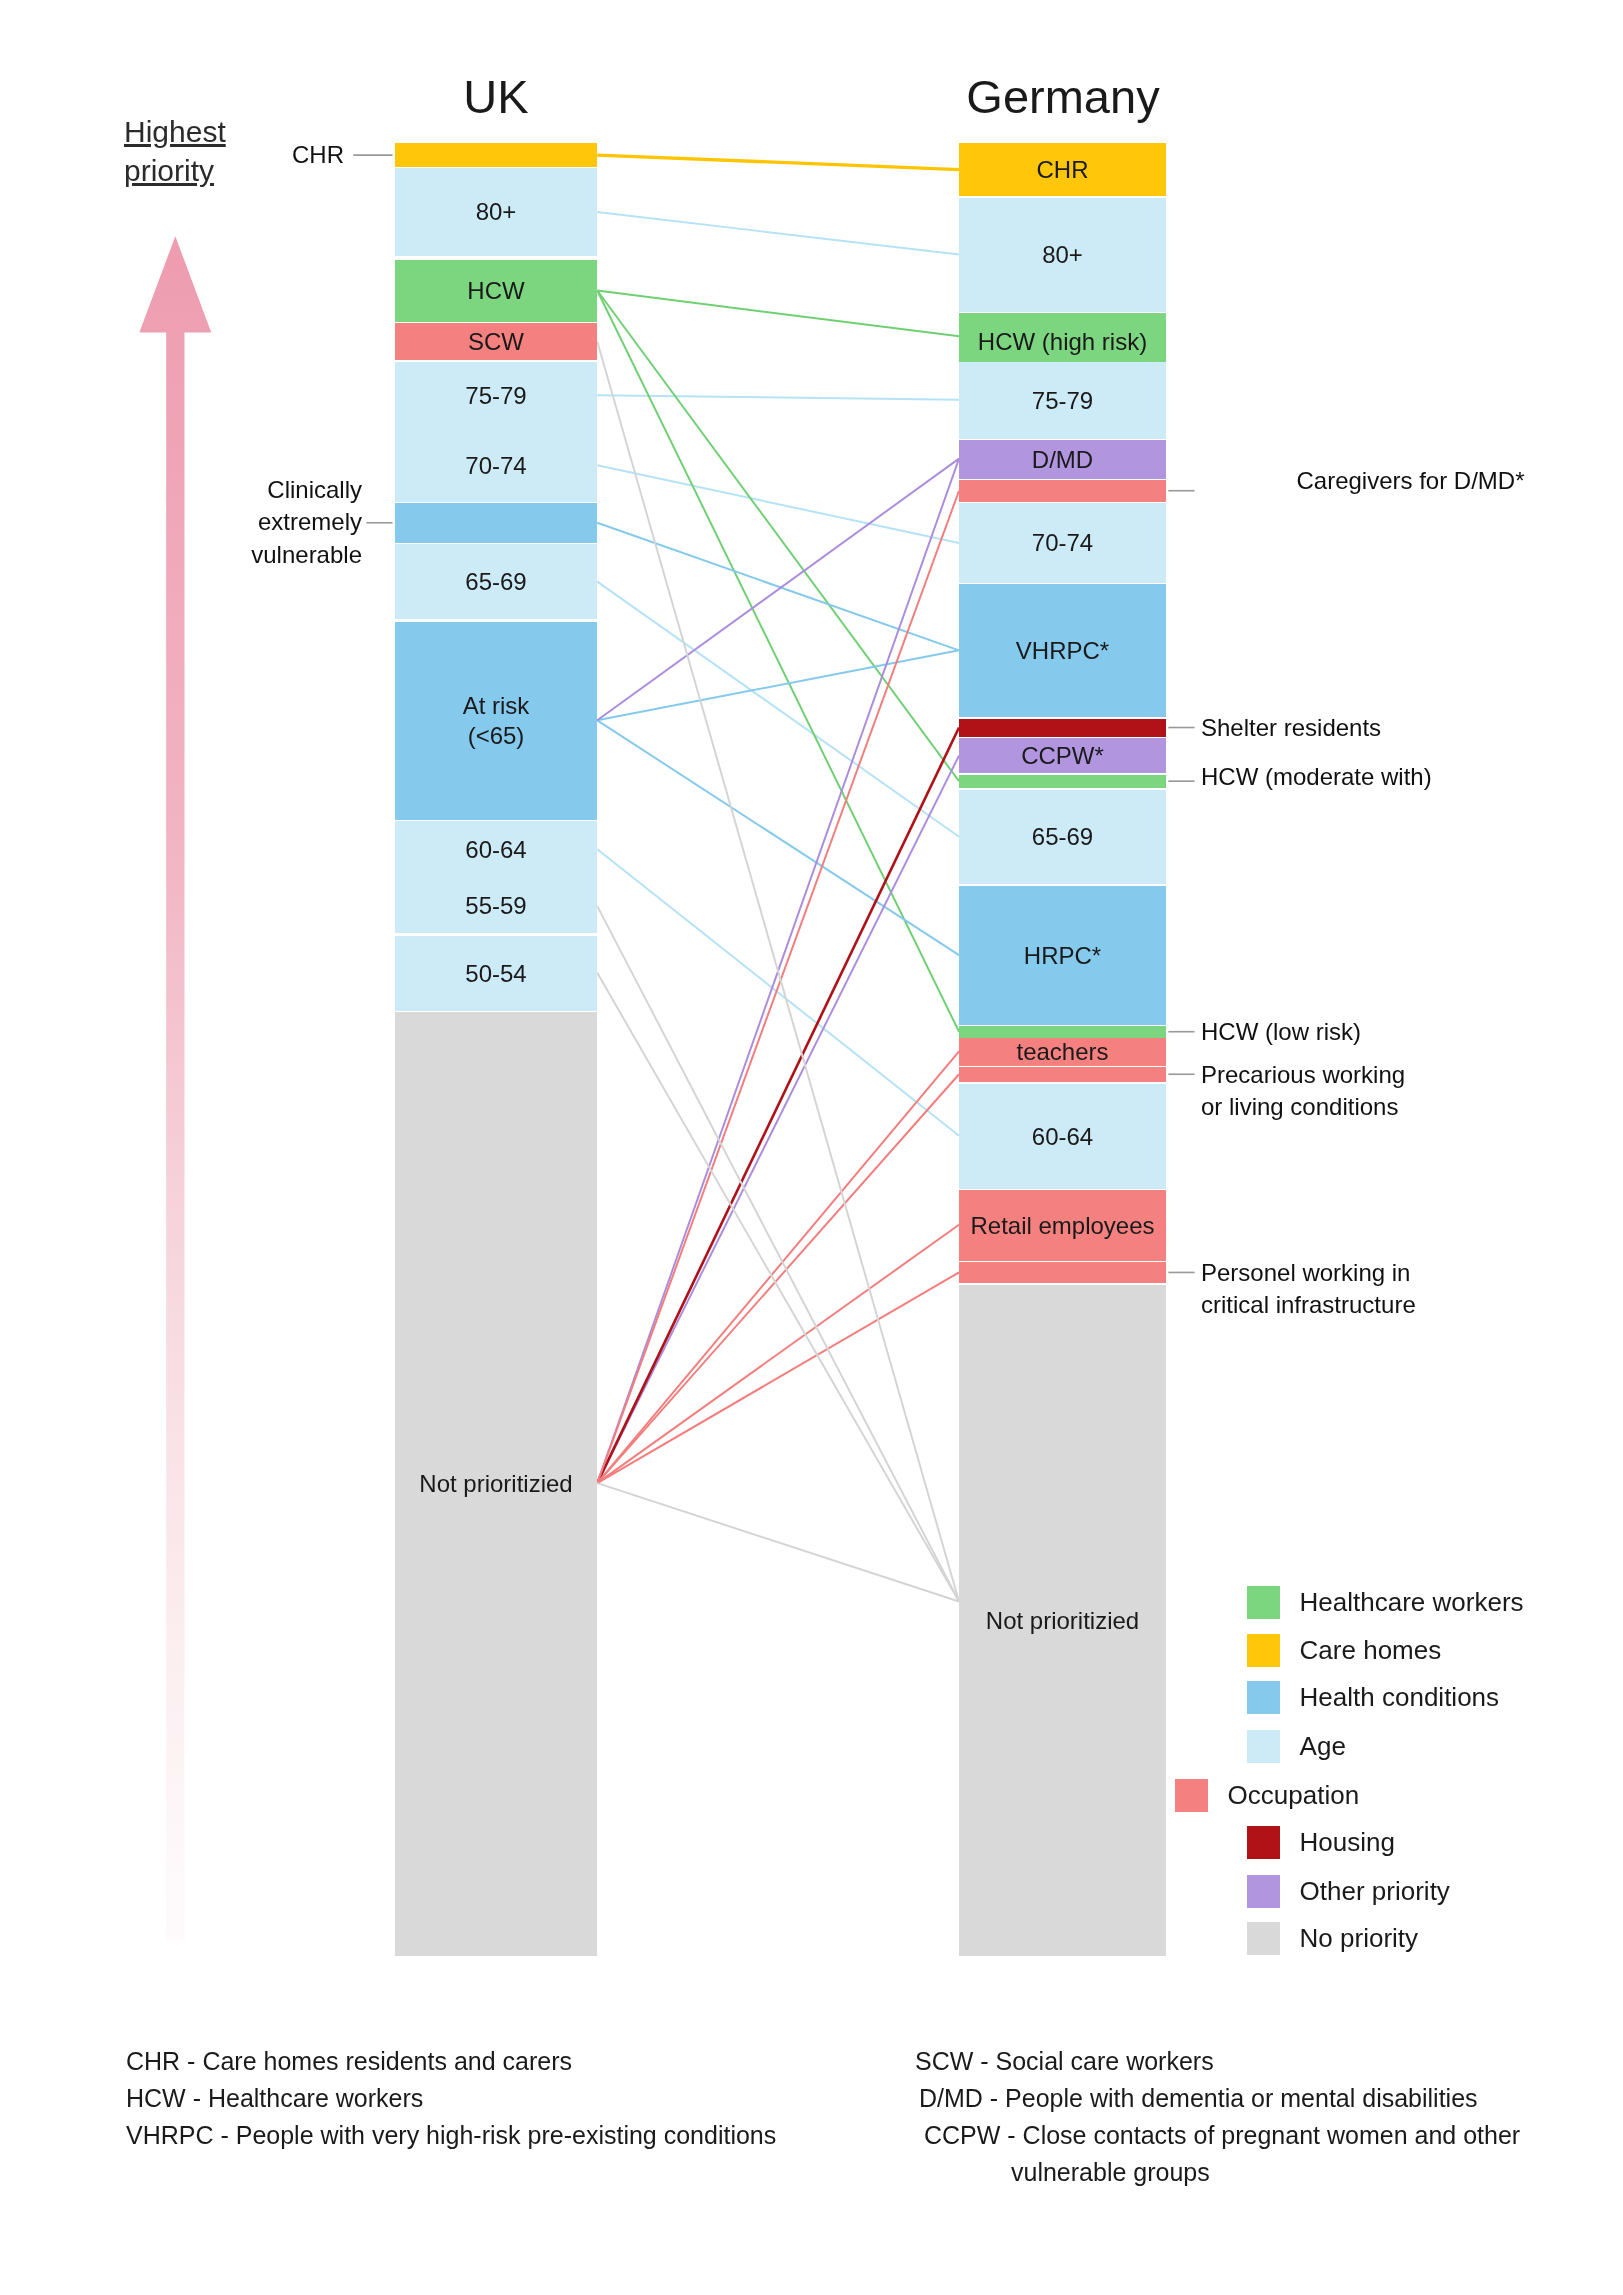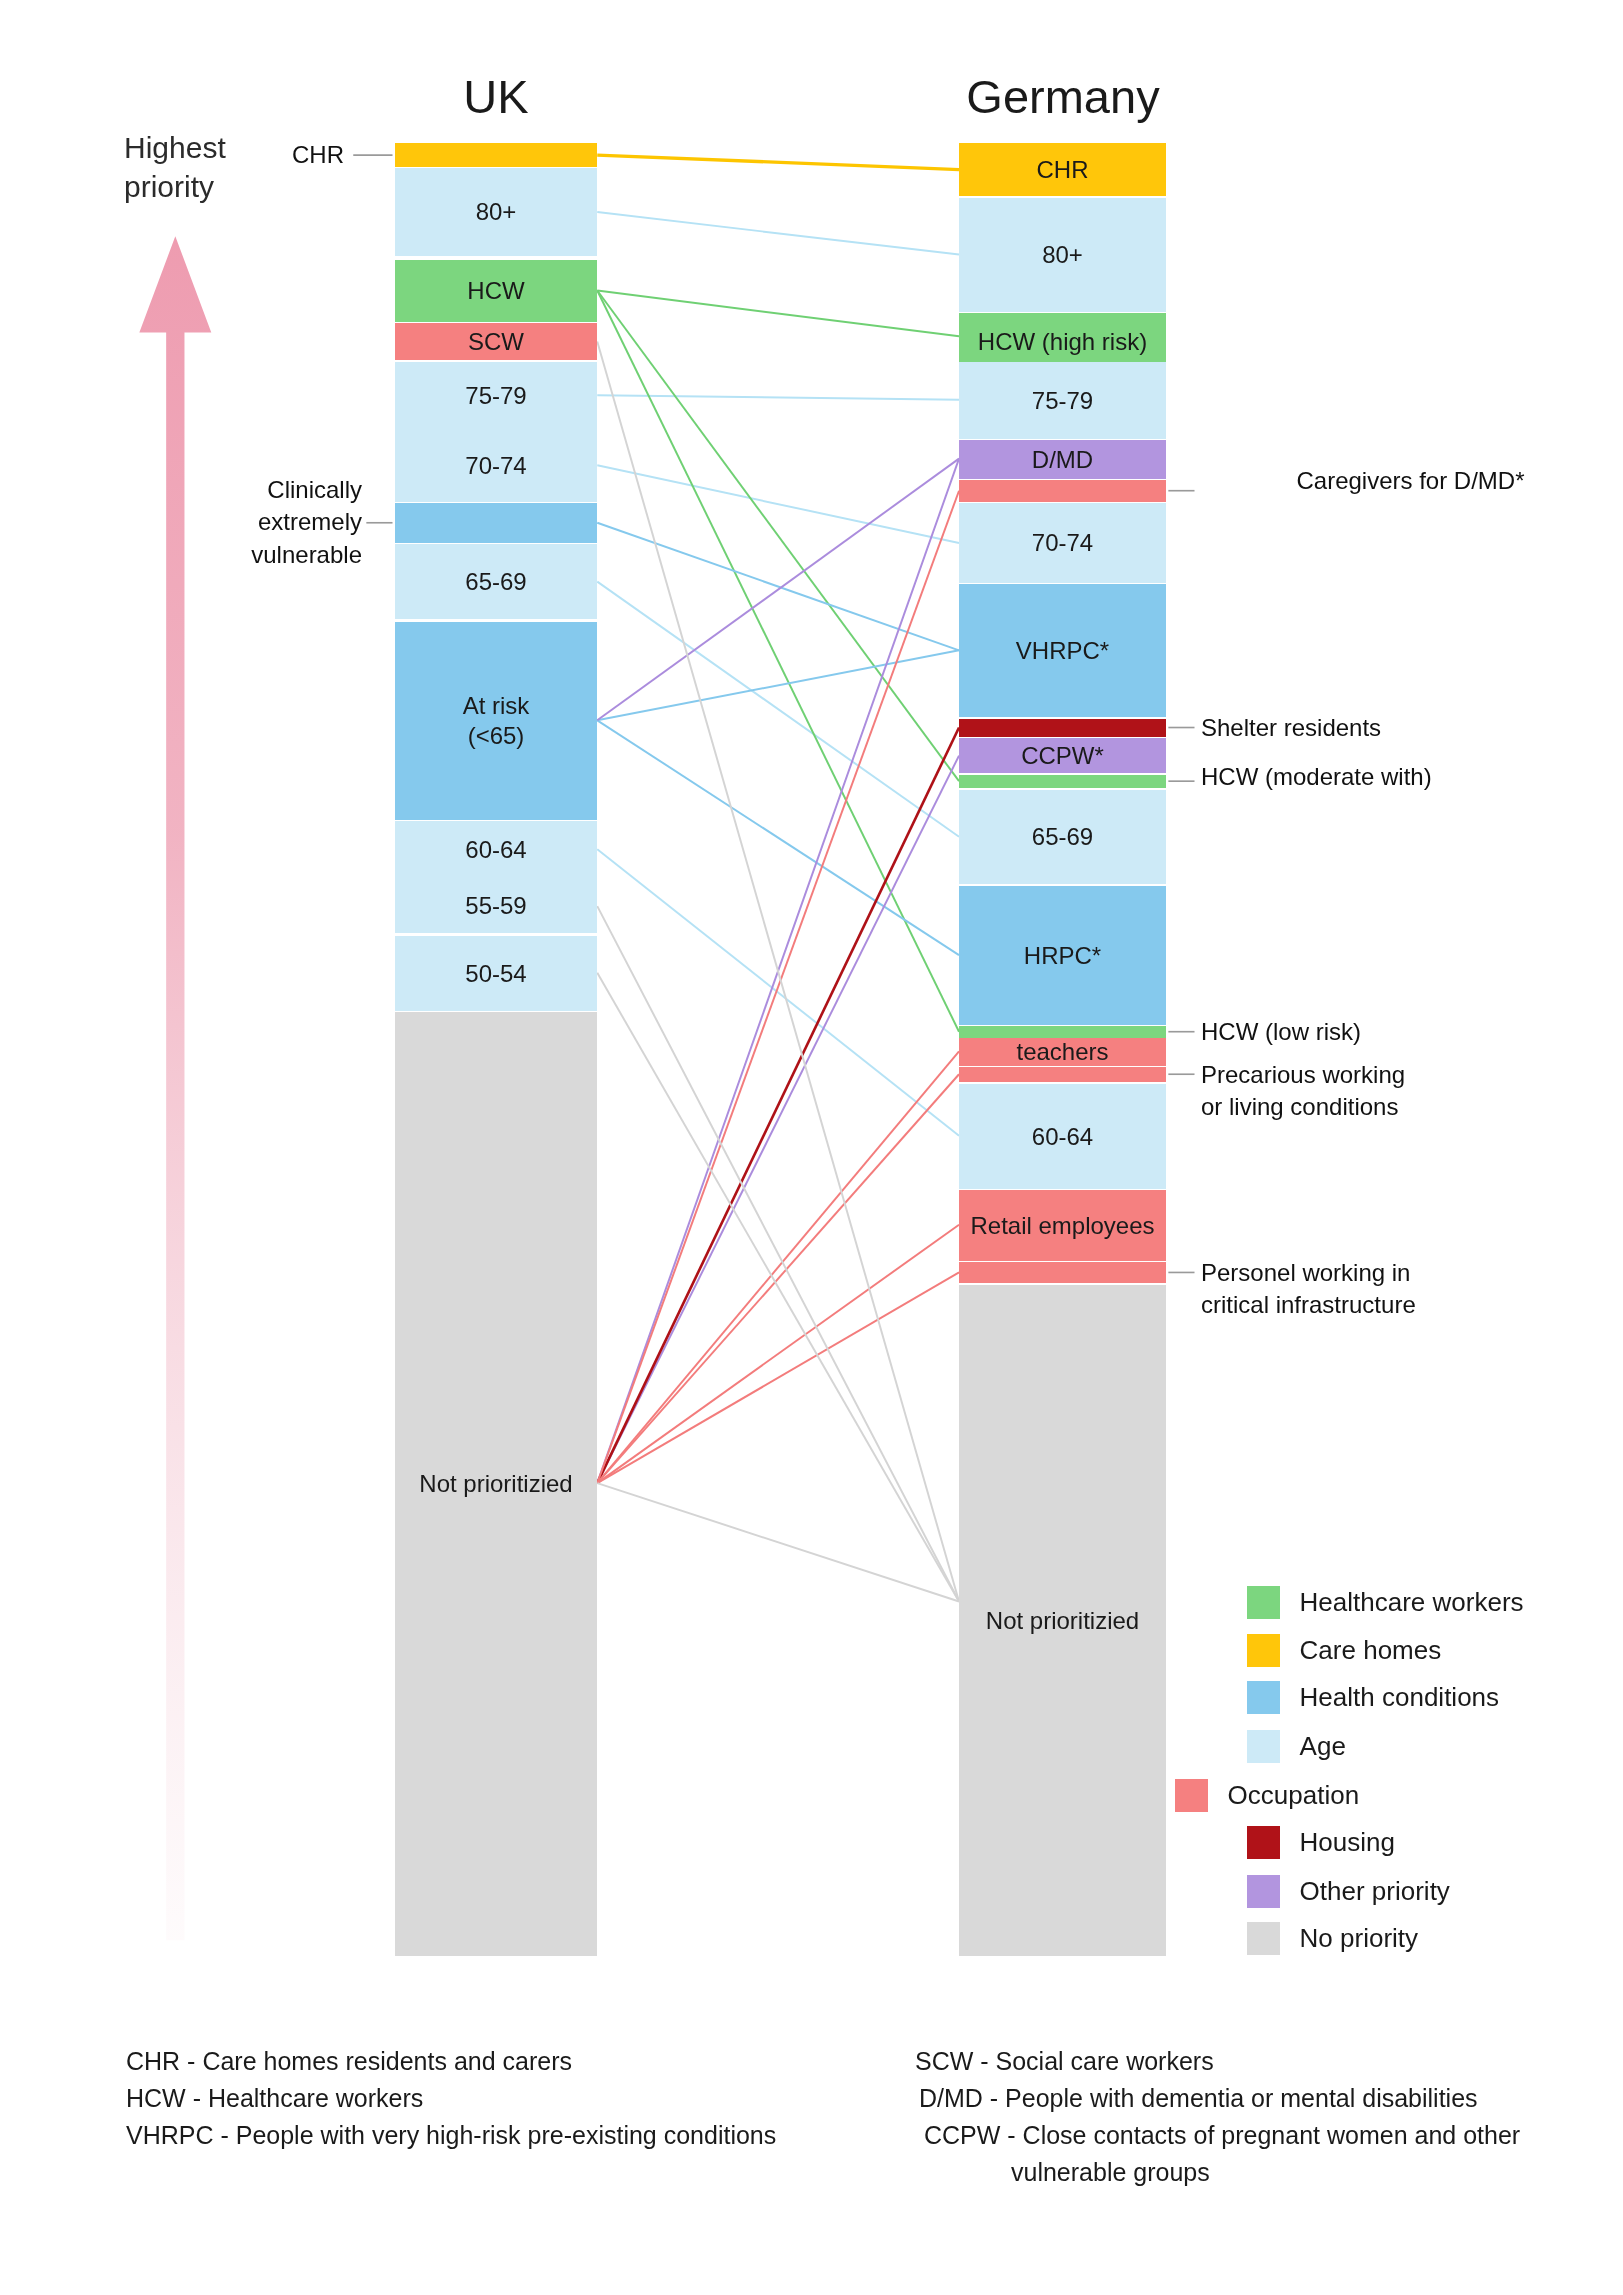--- a/index.html
+++ b/index.html
@@ -10,22 +10,22 @@
   #arrow-layer { z-index:0; }
   #link-layer { z-index:1; }
   .column { position:absolute; top:0; height:100%; z-index:2; }
   .segment { position:absolute; left:0; width:100%; display:flex; align-items:center;
     justify-content:center; text-align:center; font-size:24px; line-height:1.25;
     white-space:pre-line; }
   .side-label { position:absolute; z-index:3; font-size:24px; line-height:1.35;
     white-space:pre-line; color:#111; }
   .col-title { position:absolute; z-index:3; font-size:47px; font-weight:400;
     transform:translateX(-50%); white-space:nowrap; }
-  #priority-label { position:absolute; left:124px; top:128px; z-index:3; font-size:30px;
-    line-height:1.3; color:#2b2b2b; white-space:pre-line; }
+  #priority-label { position:absolute; left:124px; top:112px; z-index:3; font-size:30px;
+    line-height:1.3; color:#2b2b2b; white-space:pre-line;text-decoration:underline; }
   .legend-item { position:absolute; z-index:3; display:flex; align-items:center;
     gap:19.6px; font-size:26px; white-space:nowrap; }
   .swatch { width:33px; height:33px; flex:0 0 33px; }
   .footnote { position:absolute; z-index:3; font-size:25px; white-space:nowrap; }
 </style>
 </head>
 <body>
 
 <div id="canvas">
 

